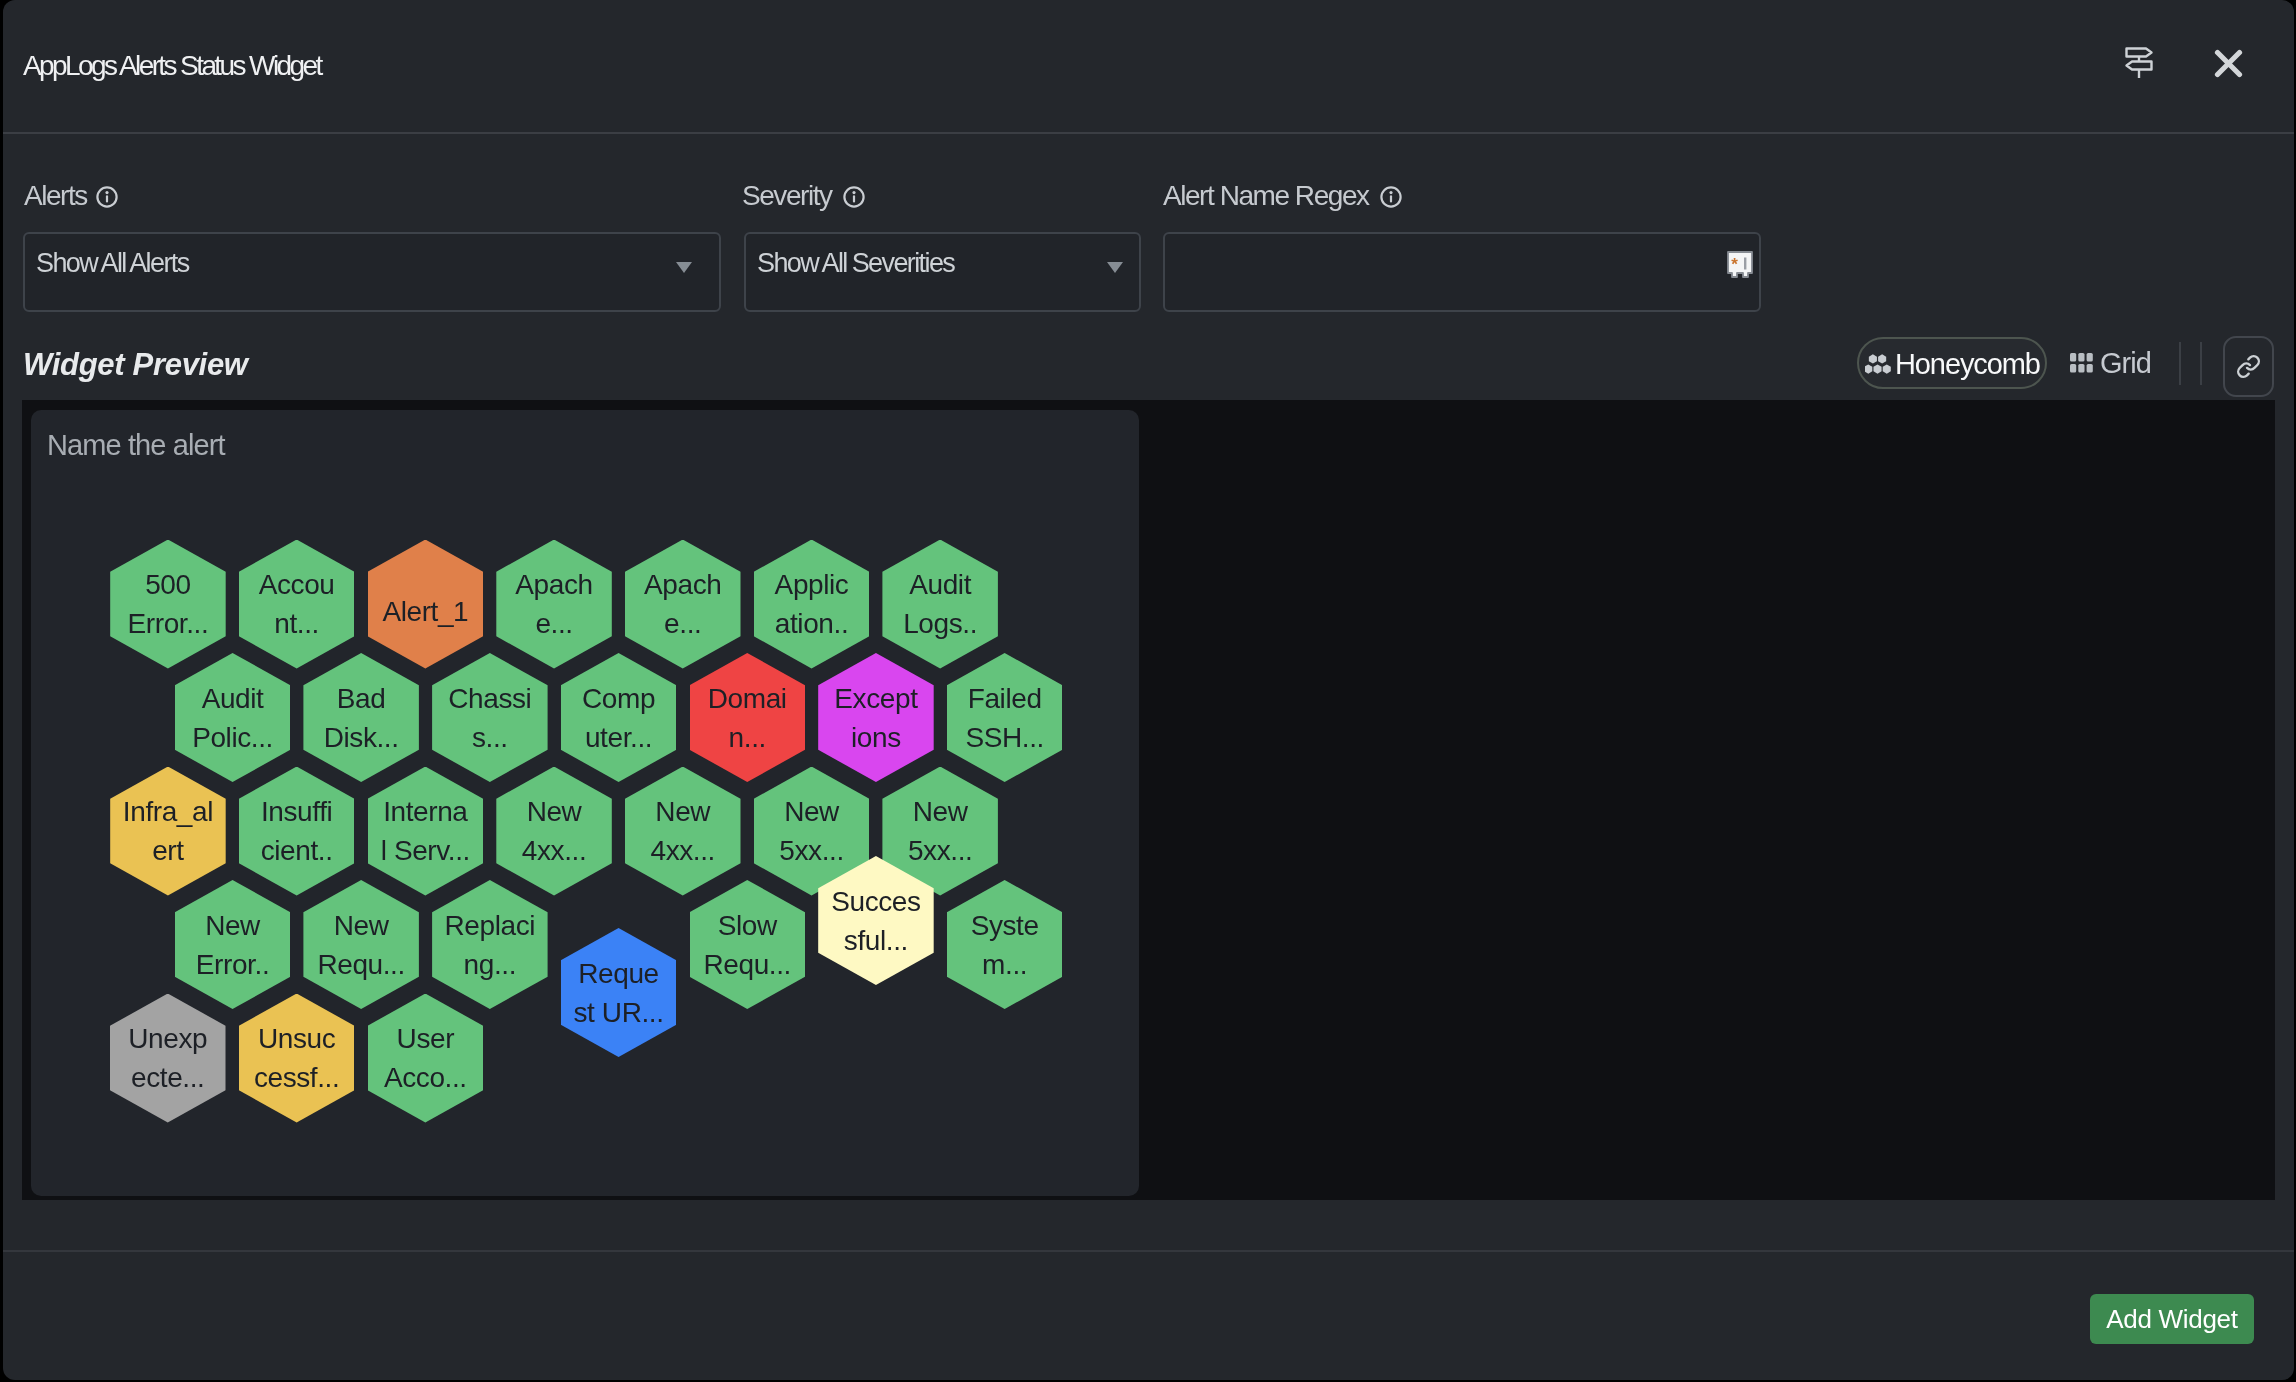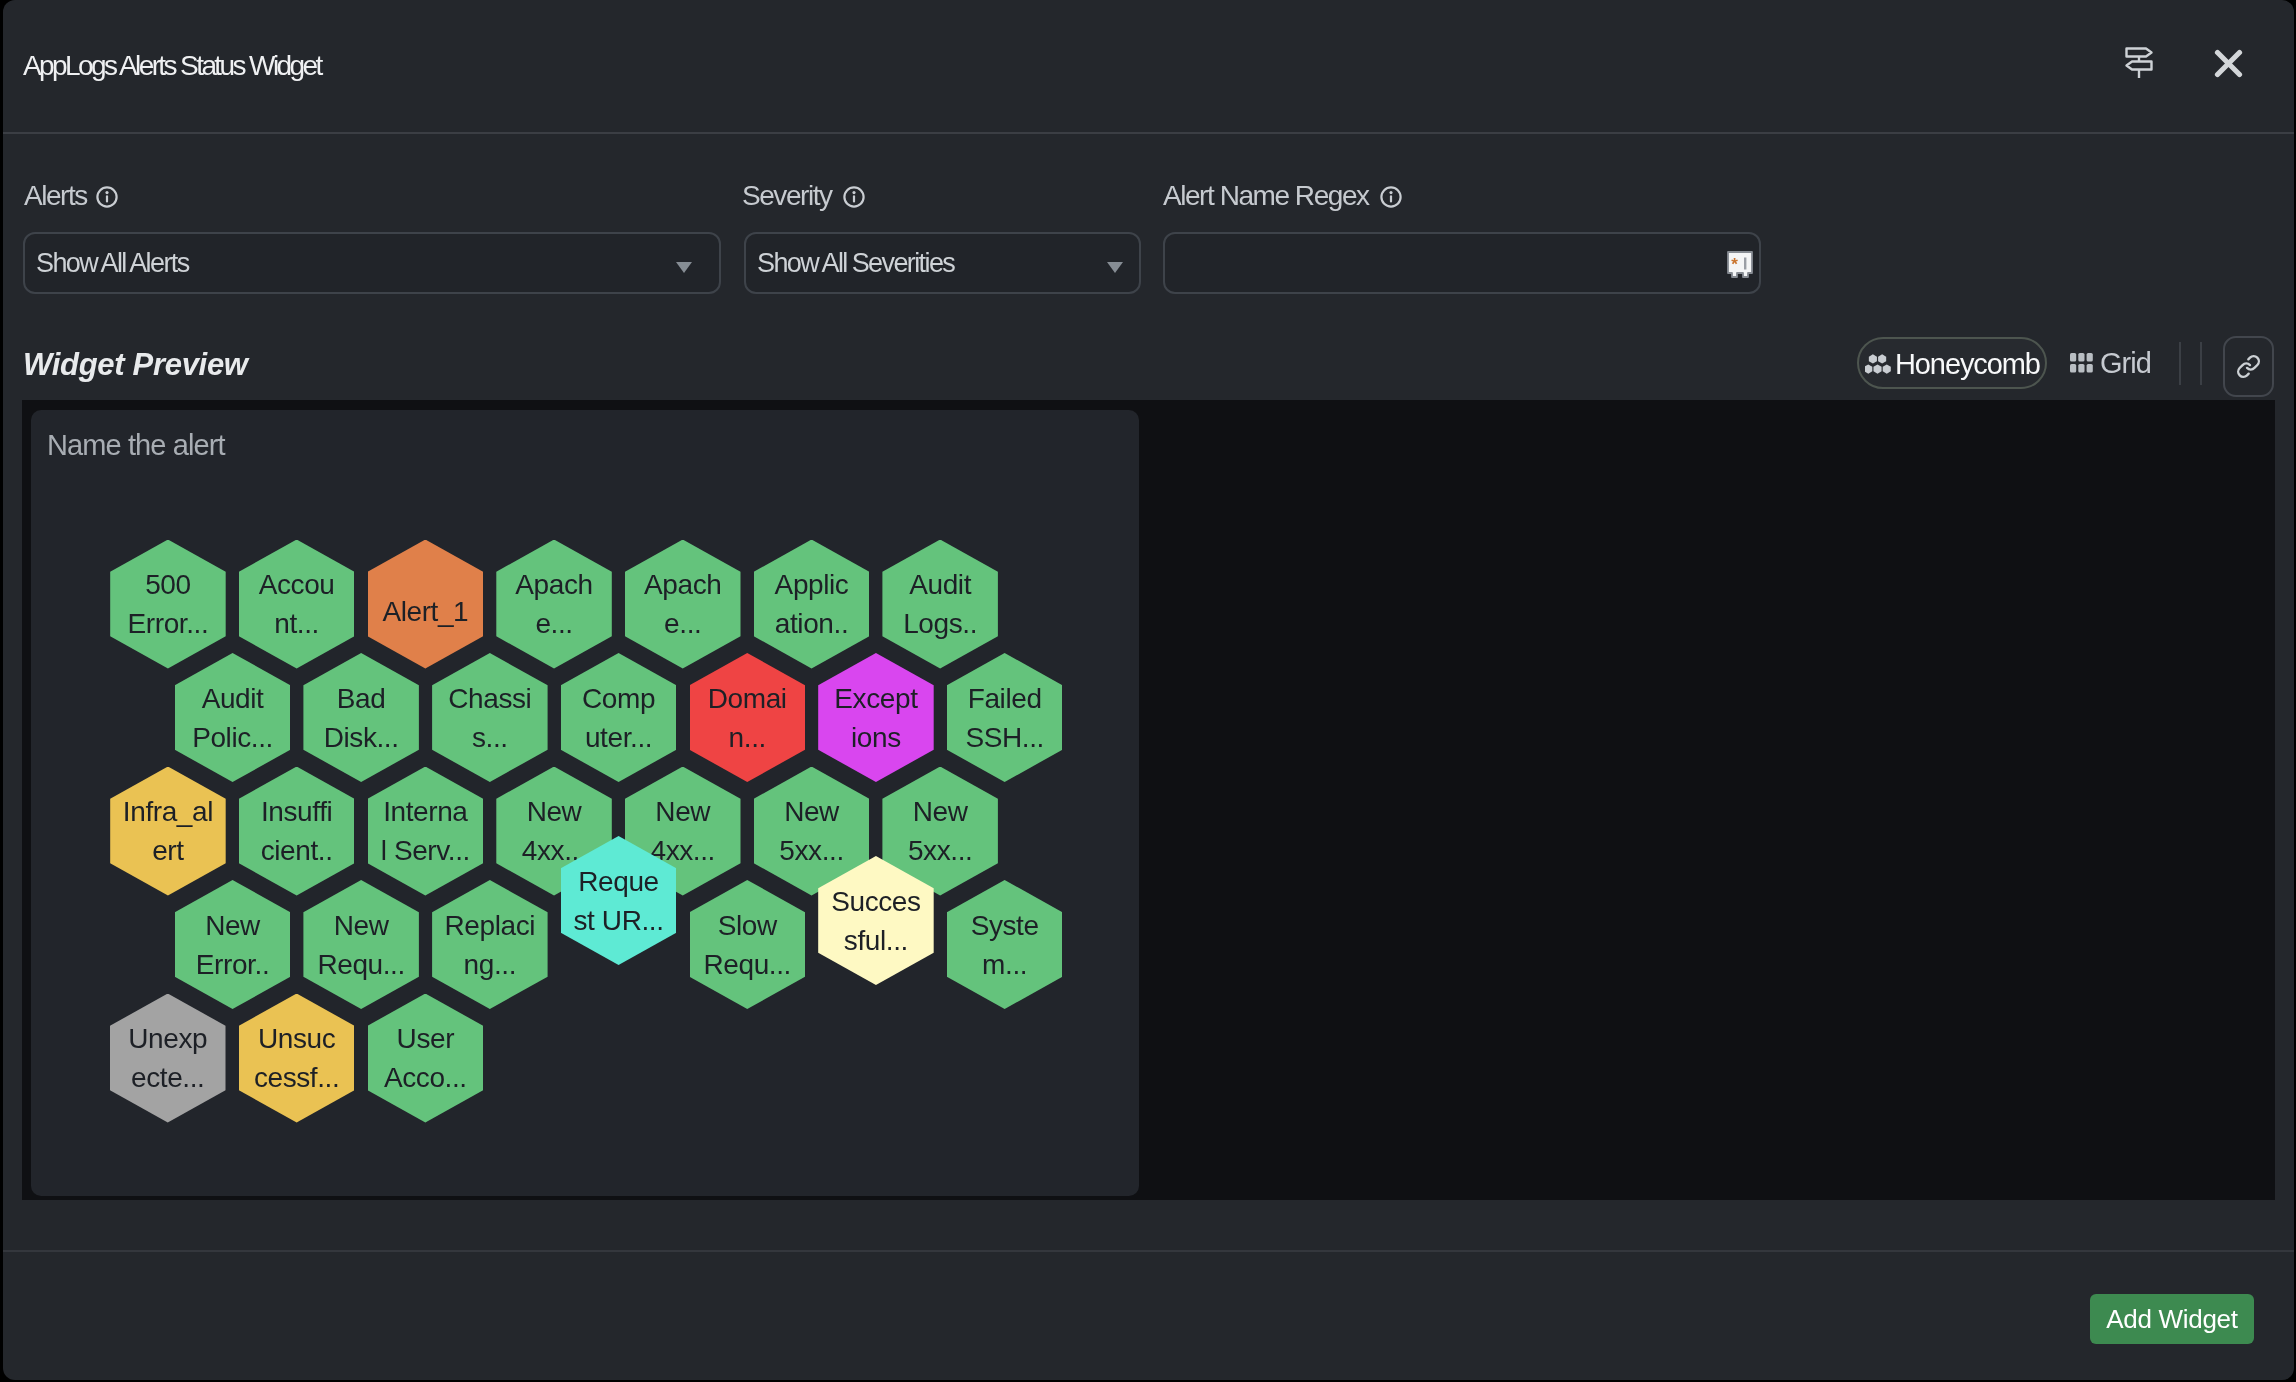--- a/index.html
+++ b/index.html
@@ -5,21 +5,21 @@
 * { margin:0; padding:0; box-sizing:border-box; }
 html,body { width:2296px; height:1382px; background:#000; overflow:hidden;
   font-family:"Liberation Sans", sans-serif; }
 #dlg { position:absolute; left:3px; top:0; width:2291px; height:1380px;
   background:#24272c; border-radius:12px; }
 .abs { position:absolute; }
 #title { left:23px; top:47px; font-size:28px; line-height:38px; font-weight:400; color:#eff0f2; letter-spacing:-2.6px;}
 #hdrsep { left:3px; top:132px; width:2291px; height:2px; background:#3b3e44; }
 .lbl { font-size:28px; line-height:30px; color:#c6cacf; top:181px; }
 .ibadge { width:22px; height:22px; top:186px; }
-.field { top:232px; height:62px; border:2px solid #3e434a; border-radius:12px; background:#212429; }
+.field { top:232px; height:80px; border:2px solid #3e434a; border-radius:6px; background:#212429; }
 .fieldtxt { font-size:27px; letter-spacing:-1.6px; word-spacing:-1px; color:#ced2d6; line-height:58px; padding-left:11px; }
 .caret { width:0; height:0; border-left:8.5px solid transparent; border-right:8.5px solid transparent; border-top:11.5px solid #868d94; top:262px; }
 #wprev { left:23px; top:349px; font-size:31px; line-height:32px; font-weight:600; color:#e8eaec; letter-spacing:-0.3px;font-style:italic; }
 #pill { left:1857px; top:337px; width:190px; height:52px; border:2px solid #4d554f; border-radius:26px; background:rgba(255,255,255,0.015);}
 #pill .ptxt { position:absolute; left:36px; top:9px; font-size:29px; color:#f7f8f9; font-weight:500; letter-spacing:-1.1px;}
 #gridlbl { left:2100px; top:347px; font-size:29px; color:#c6cad0; letter-spacing:-1px; }
 .vdiv { width:2px; background:#3b3f45; top:342px; height:43px; }
 #linkbtn { left:2223px; top:336px; width:51px; height:61px; border:2px solid #42464d; border-radius:13px; }
 #pouter { left:22px; top:400px; width:2253px; height:800px; background:#0f1013; }
 #pinner { left:31px; top:410px; width:1108px; height:786px; background:#22252b; border-radius:10px; }
@@ -179,21 +179,21 @@
   </div>
 <div class="hex" style="left:174.8px;top:880.0px;background:#64c37c">
     <span>New<br>Error..</span>
   </div>
 <div class="hex" style="left:303.4px;top:880.0px;background:#64c37c">
     <span>New<br>Requ...</span>
   </div>
 <div class="hex" style="left:432.1px;top:880.0px;background:#64c37c">
     <span>Replaci<br>ng...</span>
   </div>
-<div class="hex" style="left:560.8px;top:836px;background:#5eead4">
+<div class="hex" style="left:560.8px;top:928px;background:#3b82f6">
     <span>Reque<br>st UR...</span>
   </div>
 <div class="hex" style="left:689.5px;top:880.0px;background:#64c37c">
     <span>Slow<br>Requ...</span>
   </div>
 <div class="hex" style="left:818.2px;top:856px;background:#fef9c3">
     <span>Succes<br>sful...</span>
   </div>
 <div class="hex" style="left:946.9px;top:880.0px;background:#64c37c">
     <span>Syste<br>m...</span>

